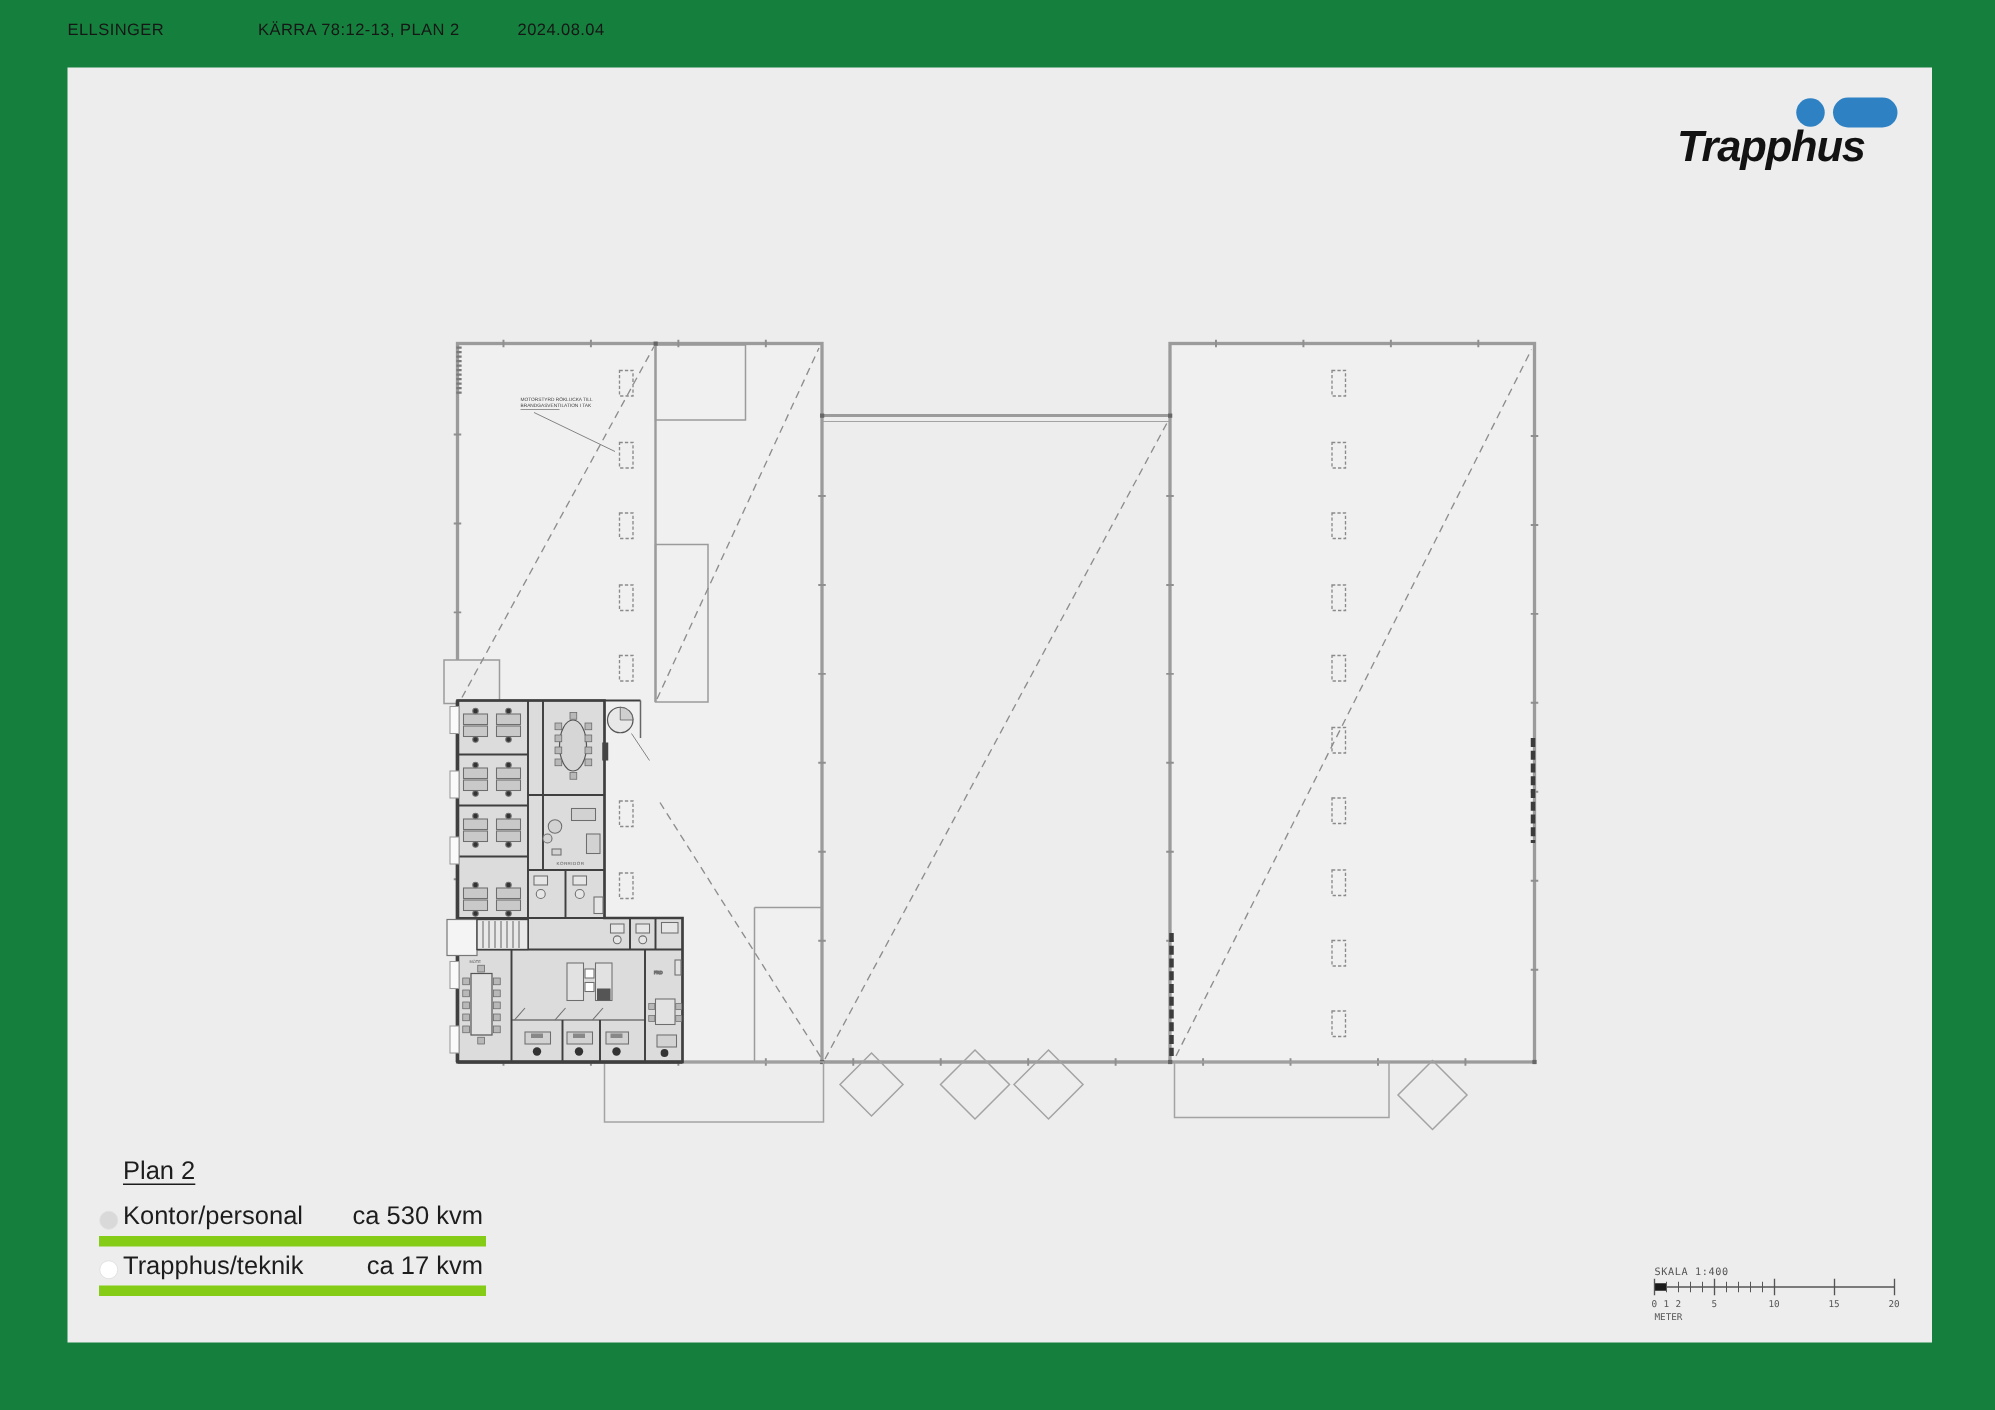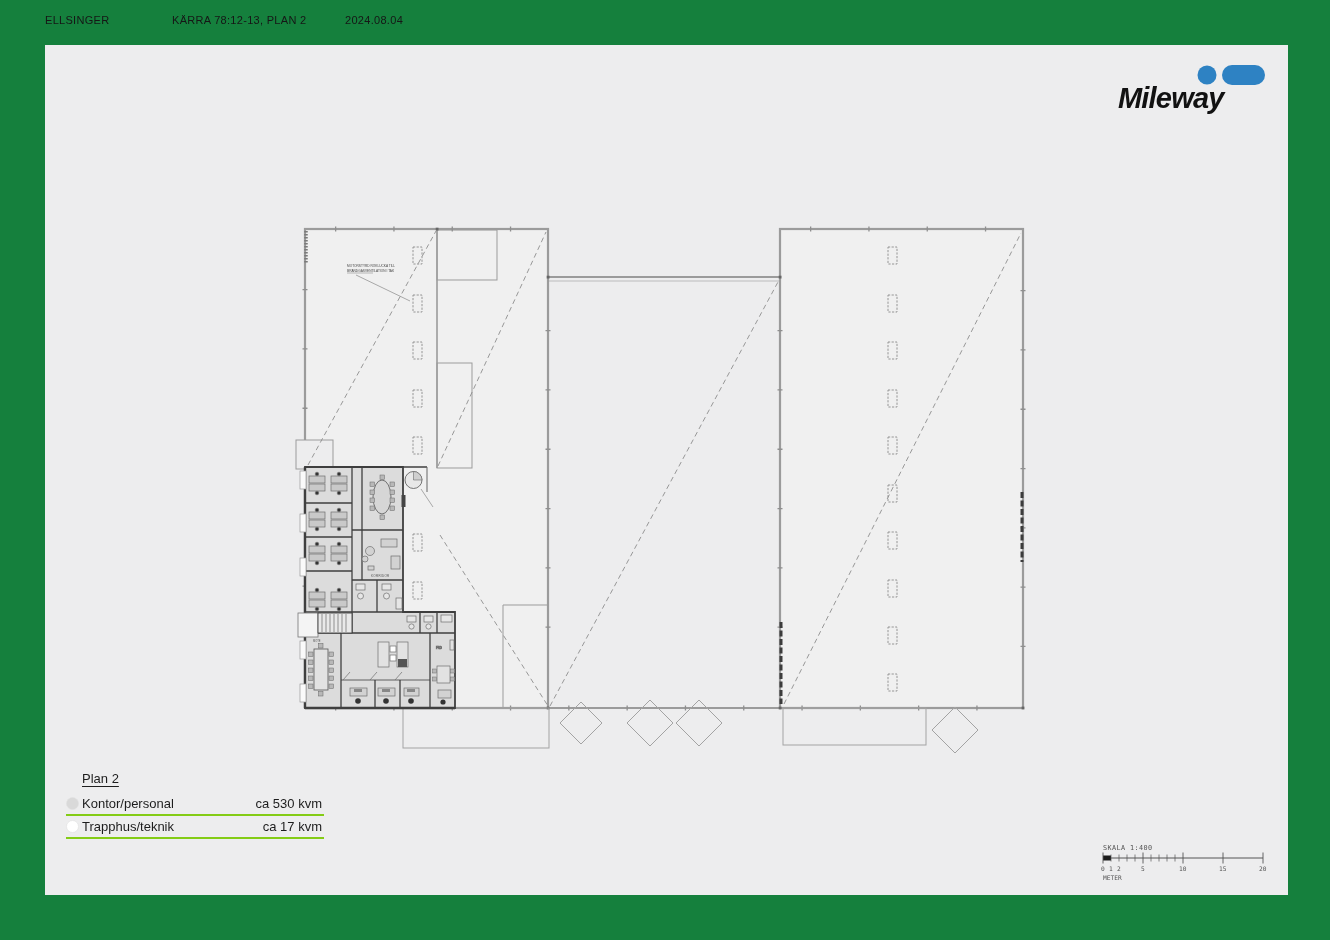--- a/index.html
+++ b/index.html
@@ -8,41 +8,41 @@
   
   .hdr-item{position:absolute;top:14px;font-size:11px;letter-spacing:.3px;color:#161616;}
   
   .canvas{position:absolute;left:45px;top:45px;width:1243px;height:850px;background:#ededee;}
   
   .logo{position:absolute;left:1118px;top:60px;width:160px;height:56px;}
   .logo-text{position:absolute;left:0px;top:22px;font-size:29px;font-weight:bold;font-style:italic;
     letter-spacing:-.8px;color:#121212;}
   .logo-marks{position:absolute;left:78px;top:3px;}
   
-  .legend{position:absolute;left:66px;top:771px;width:258px;font-size:13px;color:#1d1d1d;}
+  .legend{position:absolute;left:66px;top:771px;width:258px;font-size:17px;color:#1d1d1d;}
   .legend-title{margin:0 0 7px 16px;text-decoration:underline;text-underline-offset:3px;}
   .legend-row{position:relative;display:flex;justify-content:space-between;
-    padding:3px 2px 3px 16px;border-bottom:2px solid #84cc16;}
+    padding:3px 2px 3px 16px;border-bottom:7px solid #84cc16;}
   .legend-swatch{position:absolute;left:0;bottom:4px;line-height:0;}
   
   .plan-svg{position:absolute;left:0;top:0;}
 </style>
 </head>
 <body>
 
 <div class="page">
 
   <span class="hdr-item" style="left:45px">ELLSINGER</span>
   <span class="hdr-item" style="left:172px">KÄRRA 78:12-13,  PLAN 2</span>
   <span class="hdr-item" style="left:345px">2024.08.04</span>
 
   <div class="canvas"></div>
 
   <div class="logo">
-    <span class="logo-text">Mileway</span>
+    <span class="logo-text">Trapphus</span>
     <svg class="logo-marks" width="70" height="24" viewBox="0 0 70 24">
       <circle cx="11" cy="12" r="9.5" fill="#2e82c3"></circle>
       <rect x="26" y="2" width="43" height="20" rx="10" fill="#2e82c3"></rect>
     </svg>
   </div>
 
   <svg class="plan-svg" width="1330" height="940" viewBox="0 0 1330 940">
 
     <g fill="none" stroke="#9b9b9b">
 

